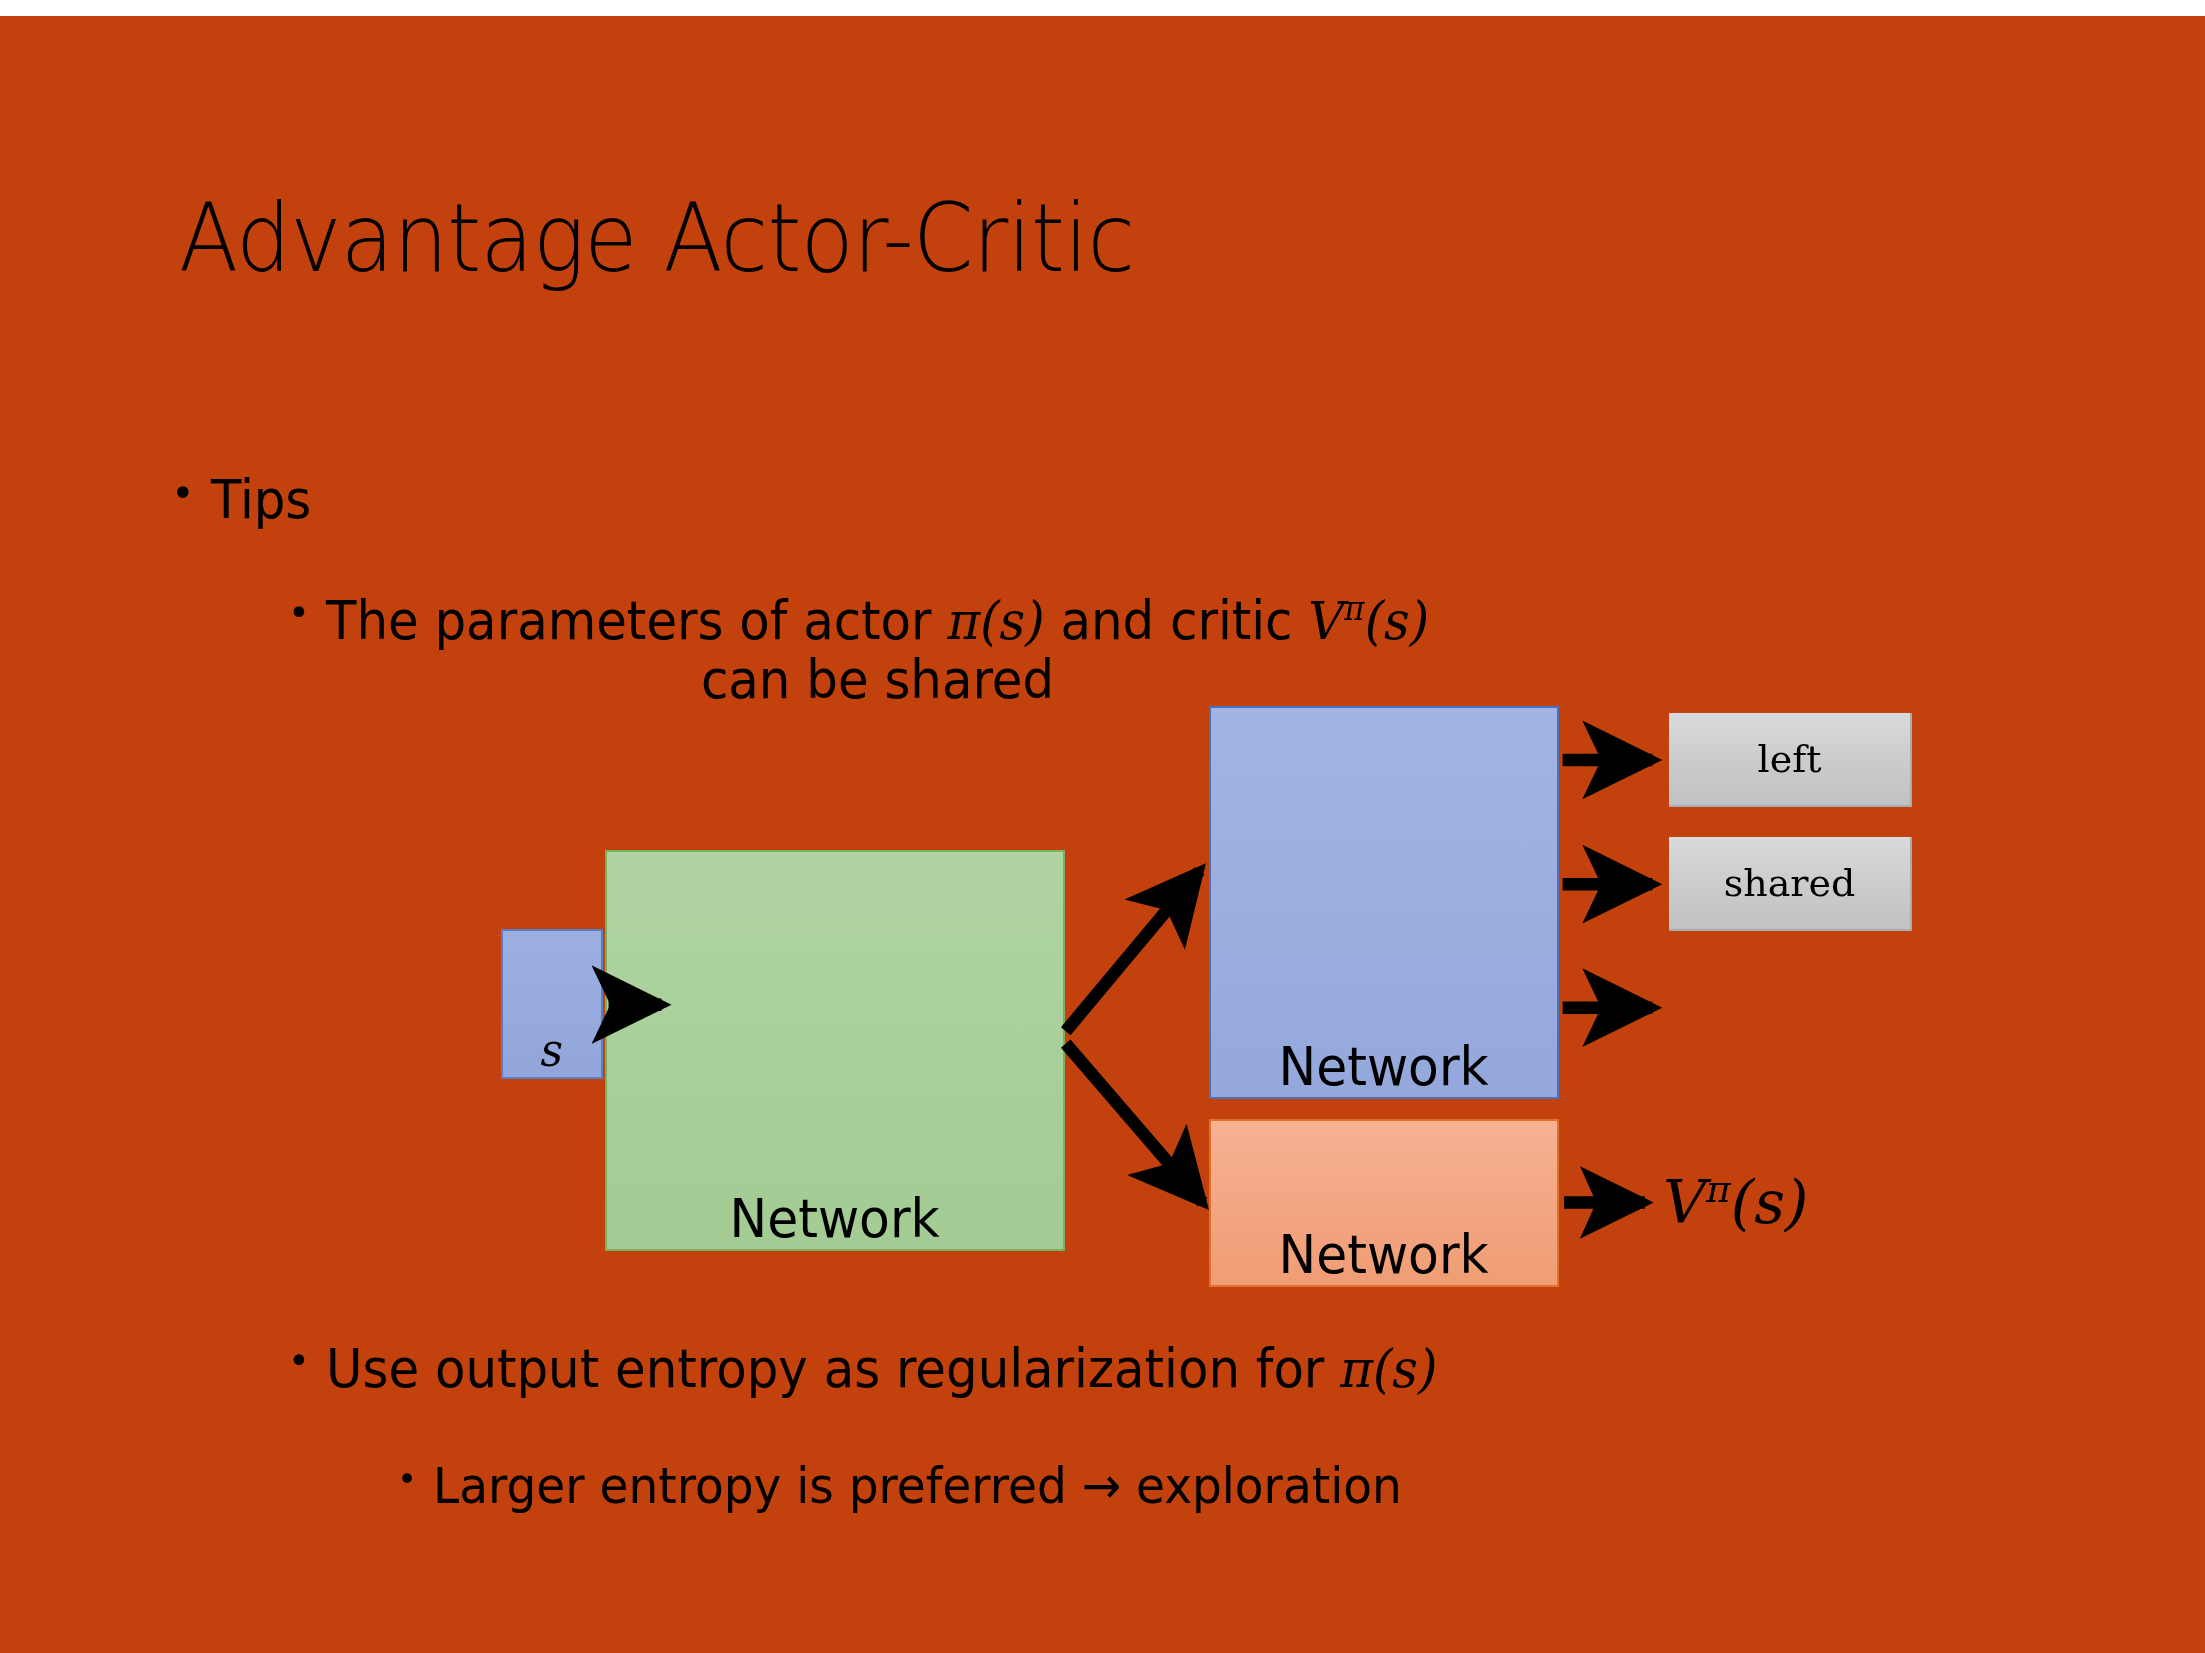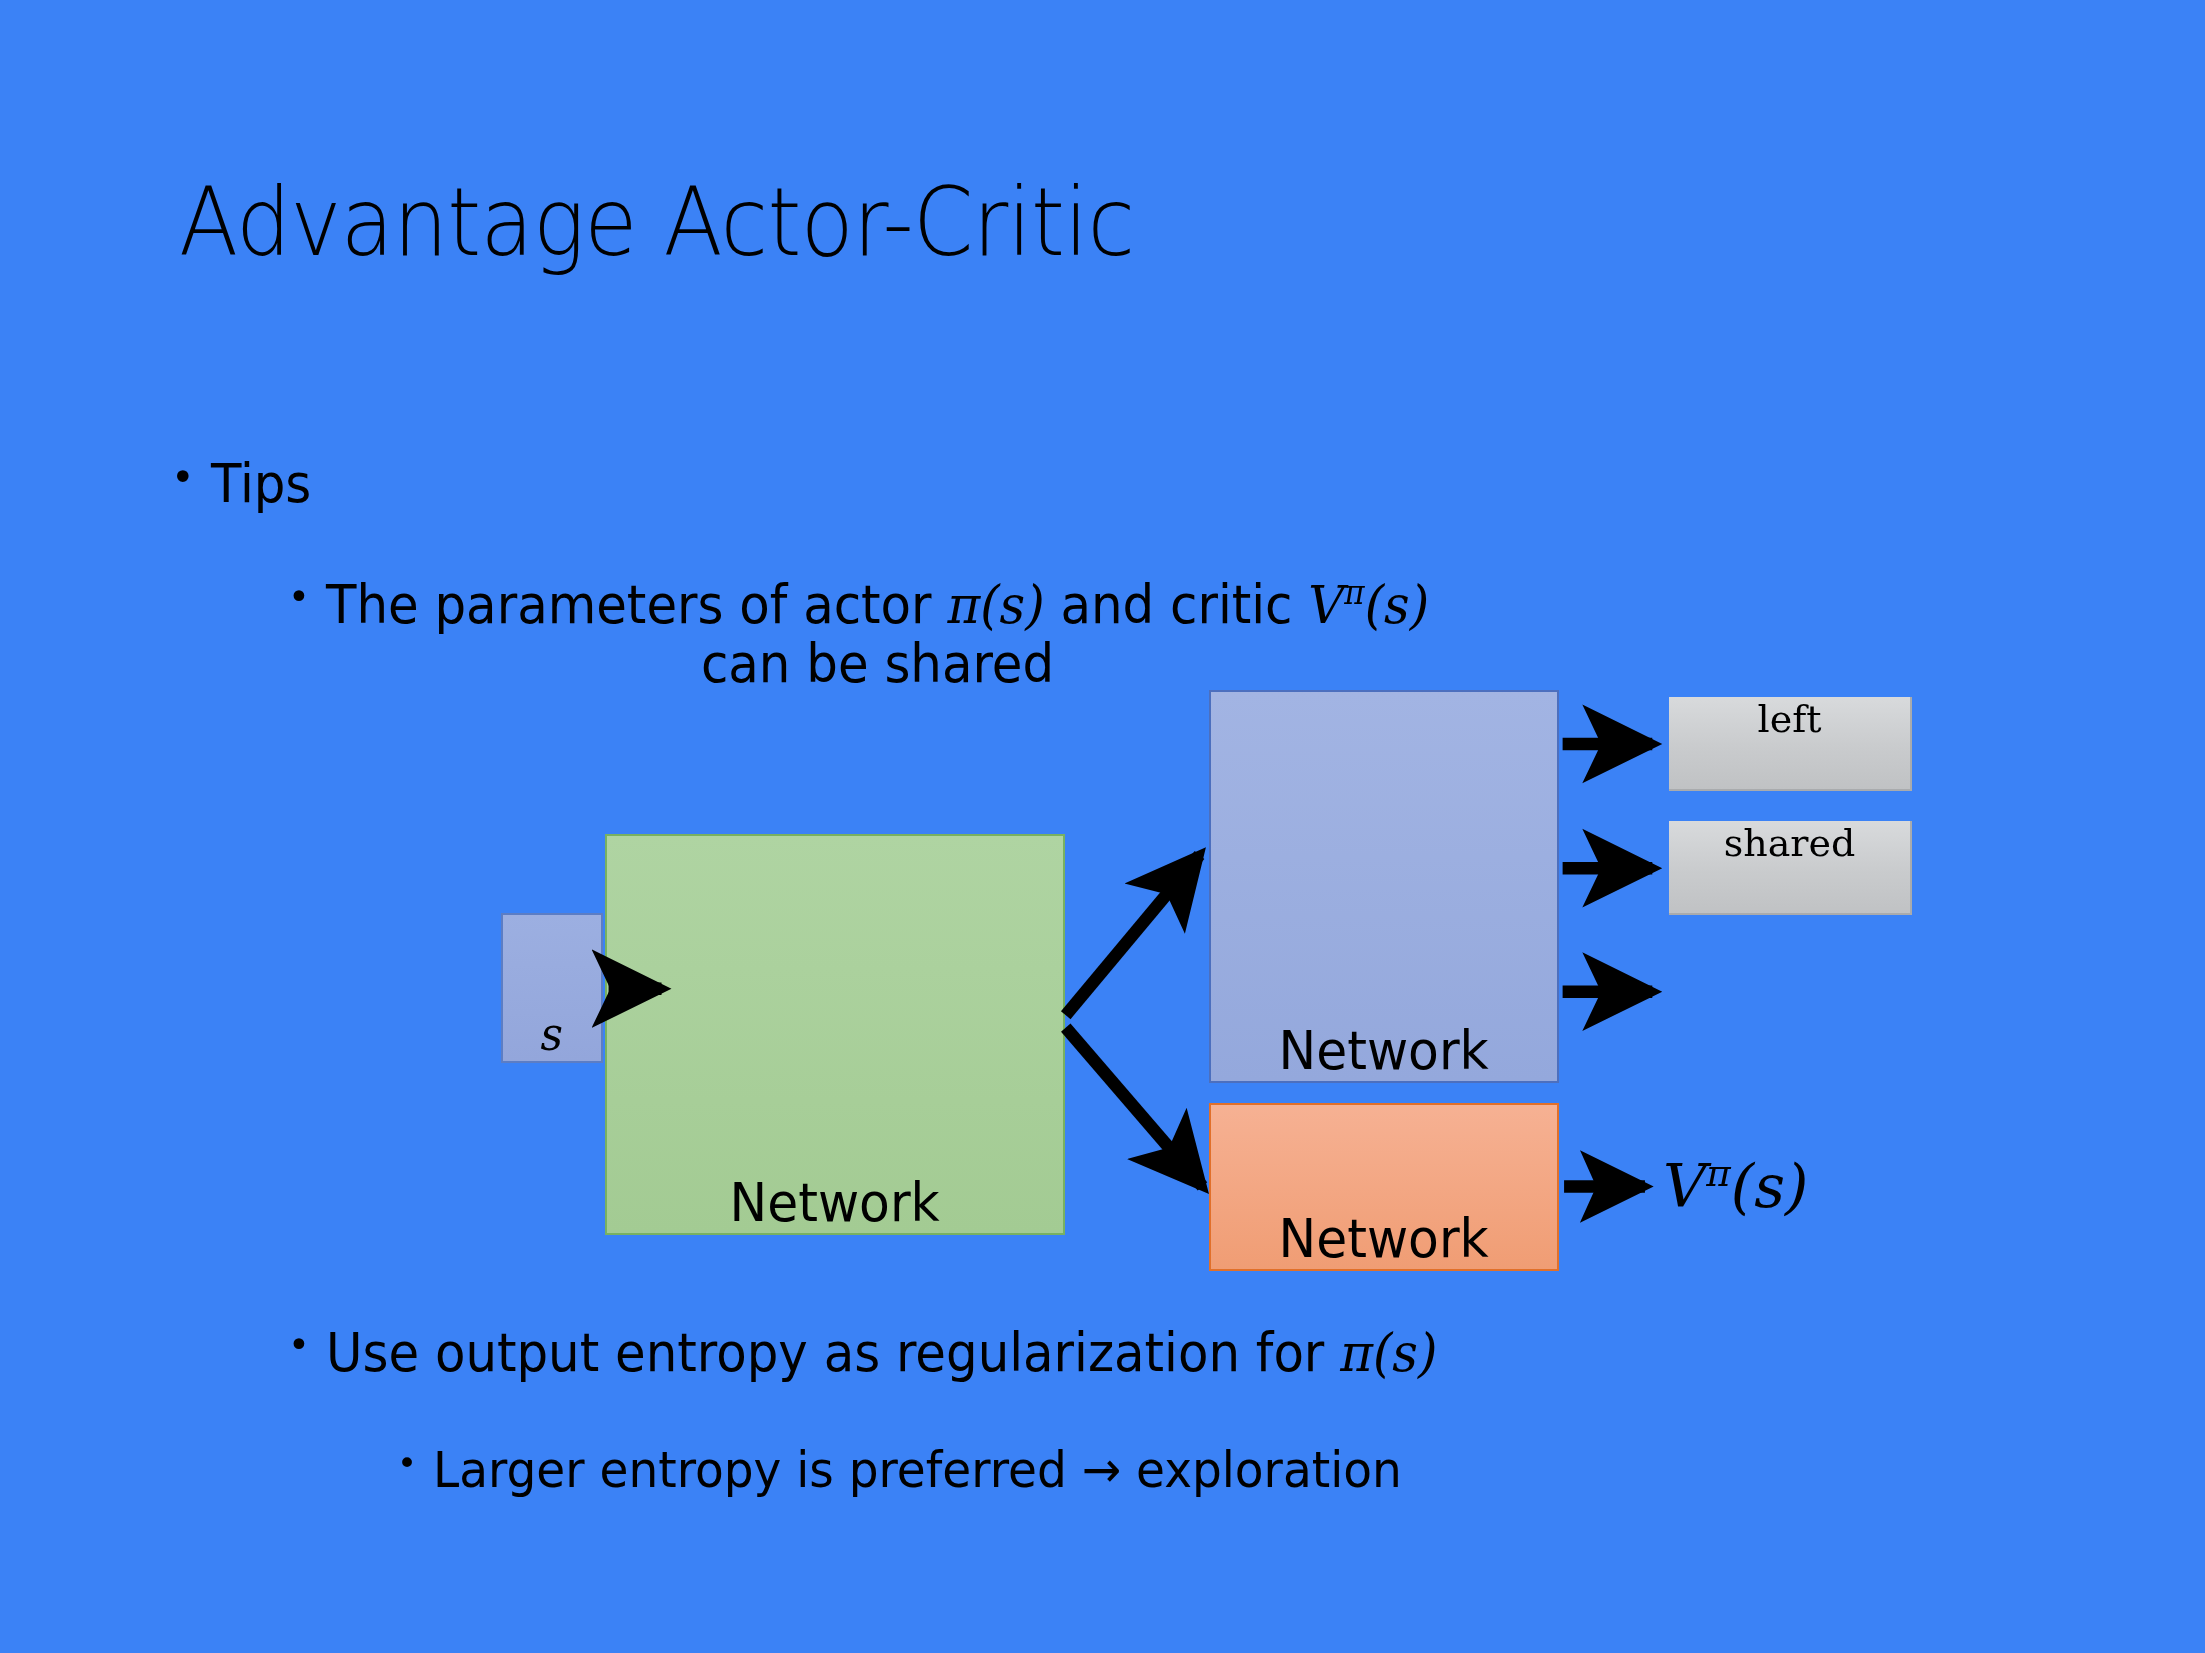--- a/index.html
+++ b/index.html
@@ -11,21 +11,22 @@
     width: 2205px;
     height: 1654px;
     position: relative;
     overflow: hidden;
     font-family: "Liberation Sans", sans-serif;
     color: #000000;
   }
   .slide {
     position: absolute;
     inset: 0;
-    background: #3b82f6;
+    background: #c2410c;
+    margin-top: 16px;
   }
 
   
   .title {
     position: absolute;
     left: 179px;
     top: 171px;
     font-family: "DejaVu Sans", sans-serif;
     font-size: 94px;
     font-weight: 300;
@@ -154,20 +155,21 @@
   .box-gray {
     position: absolute;
     box-sizing: border-box;
     left: 1669px;
     width: 243px;
     height: 94px;
     background: linear-gradient(180deg,#D8DADC 0%, #C9CBCD 55%, #C0C2C4 100%);
     border-right: 2.9px solid #A9ABAD;
     border-bottom: 2.9px solid #A9ABAD;
     display: flex;
+    align-items: center;
     justify-content: center;
     font-family: "DejaVu Serif", serif;
     font-size: 38px;
     color: #000000;
   }
   .gray-left  { top: 697px; }
   .gray-right { top: 821px; }
   .gray-fire  { top: 945px; }
 
   

